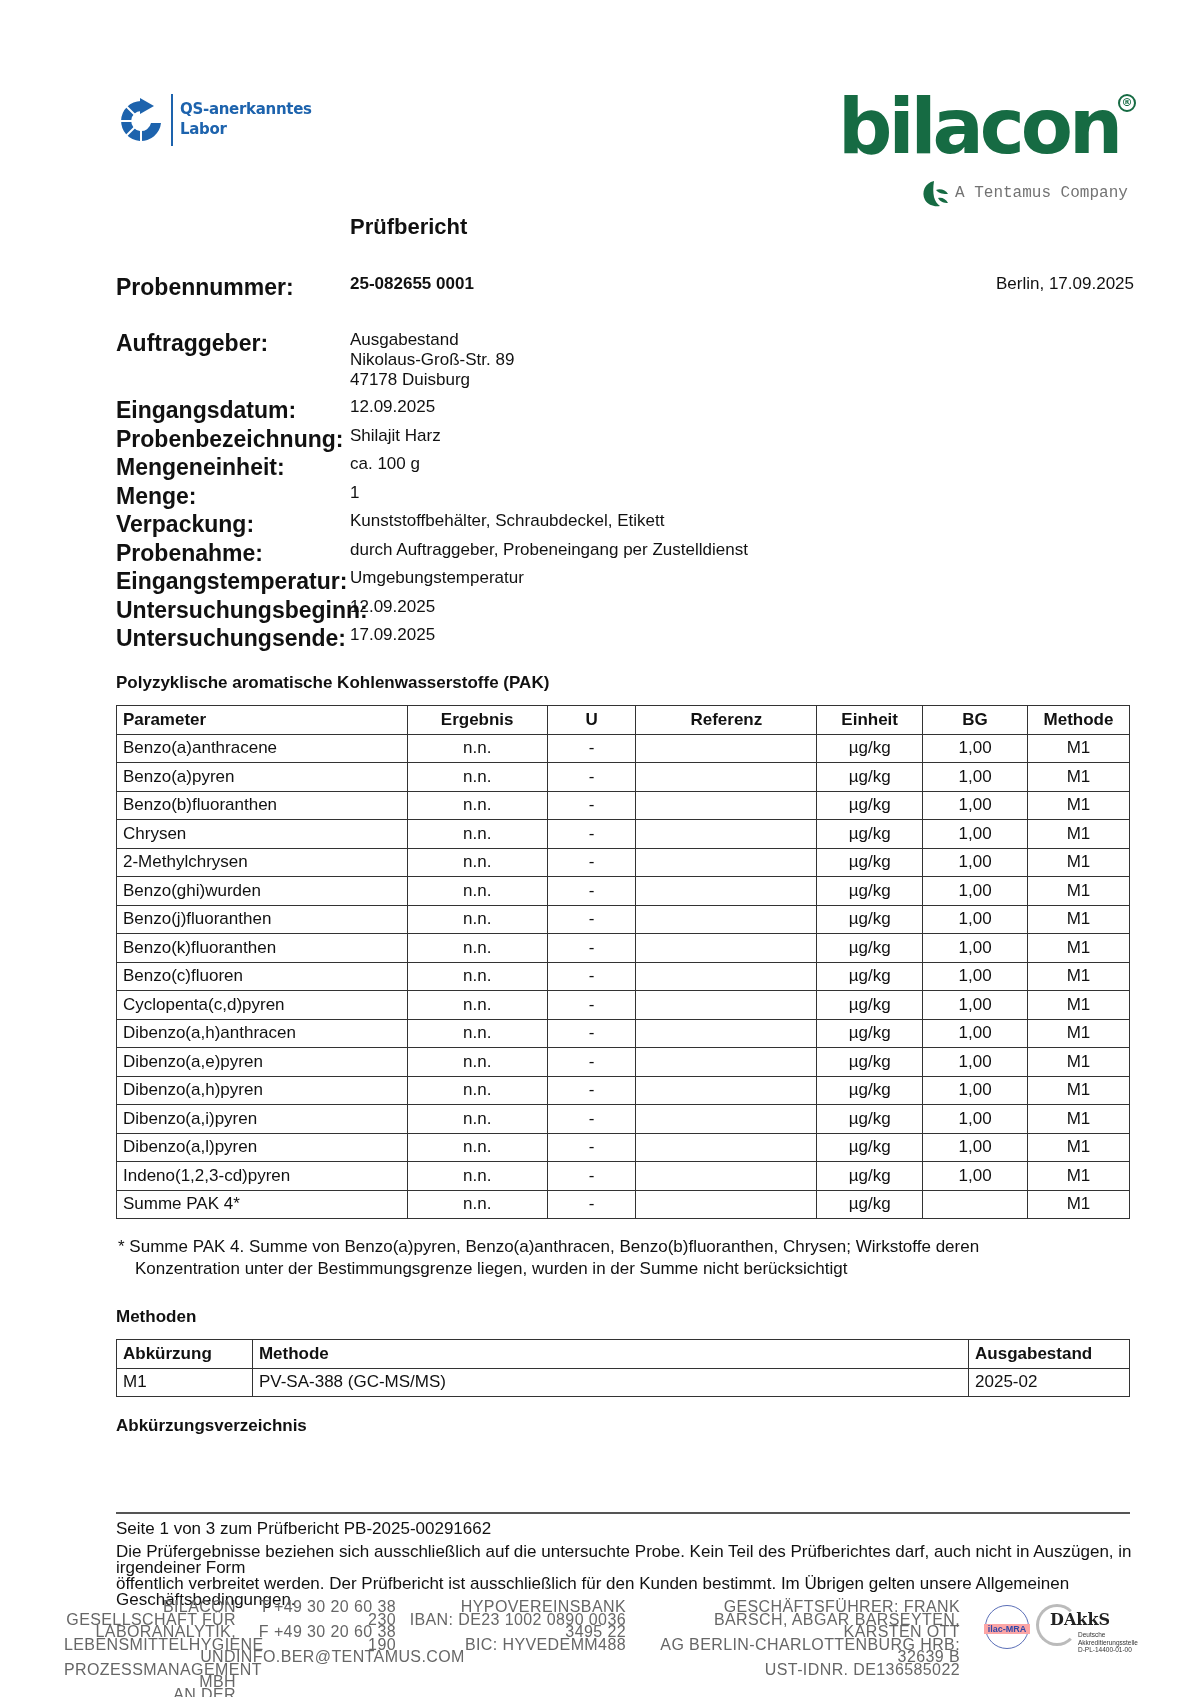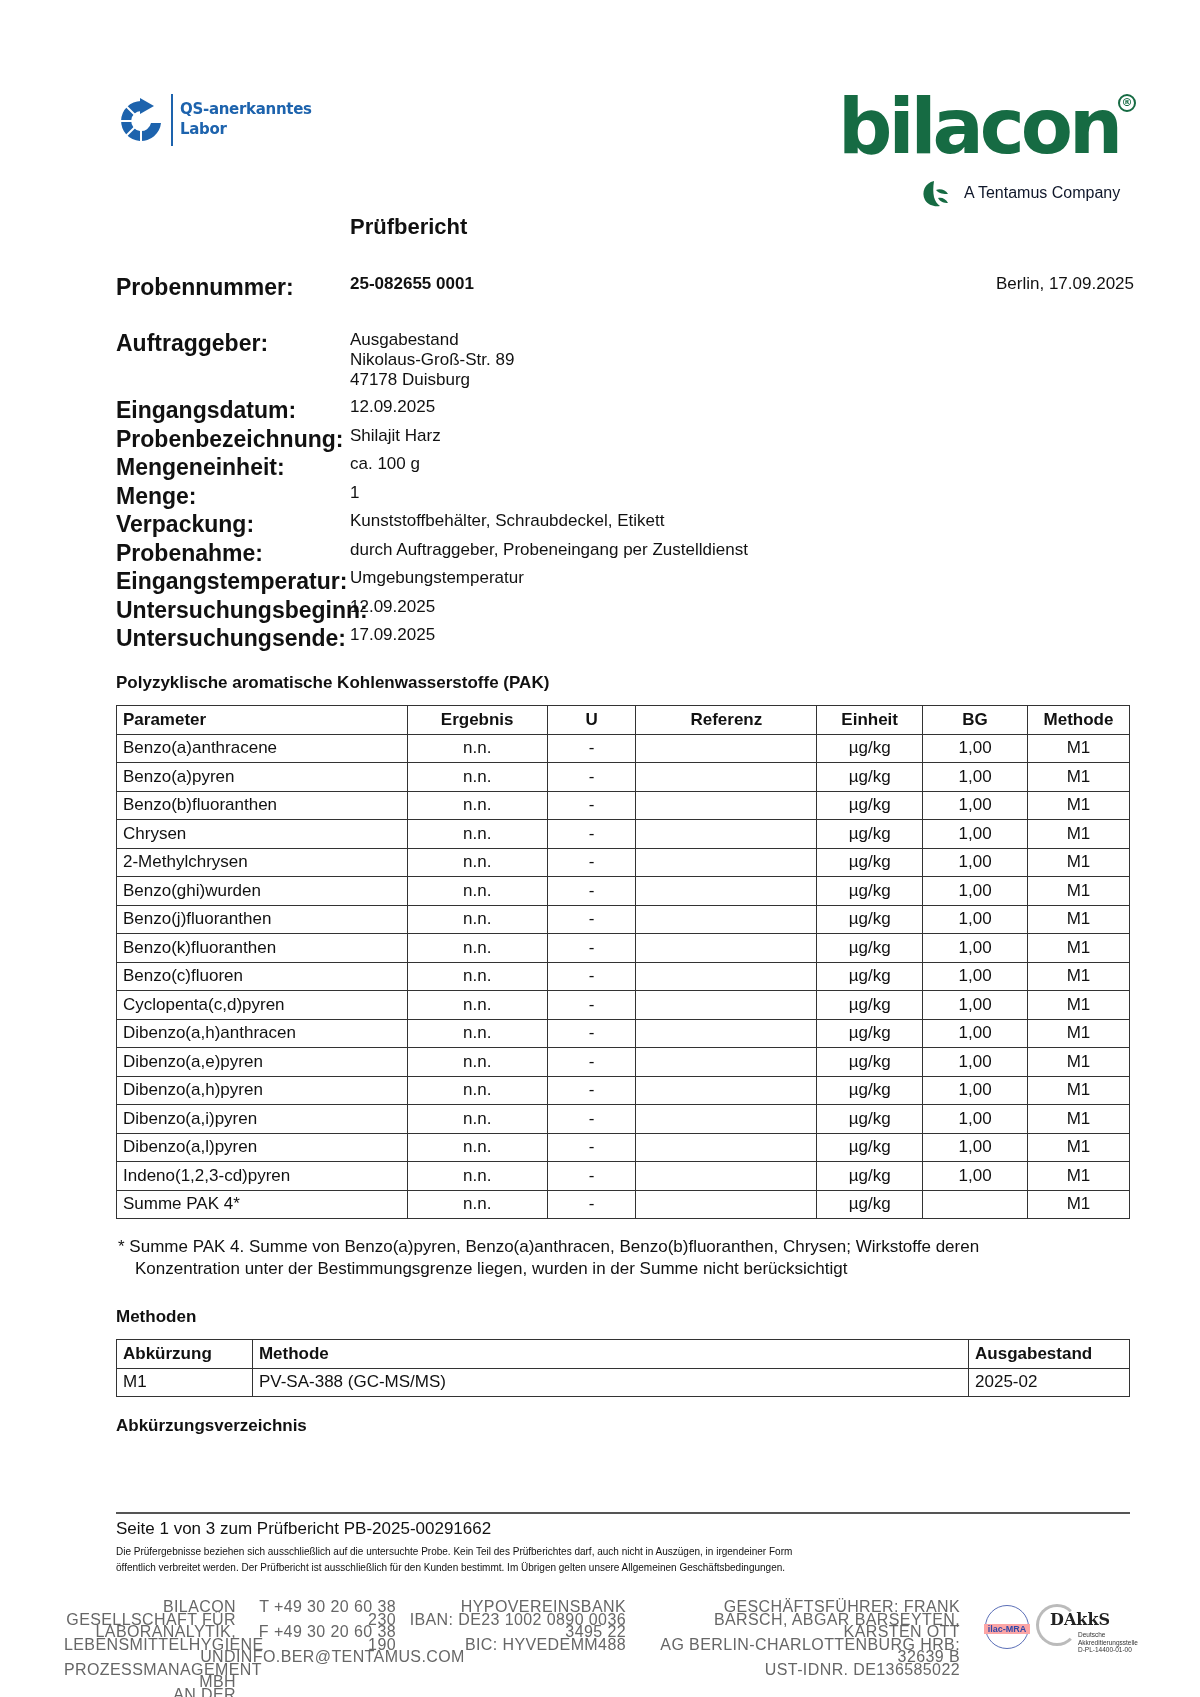--- a/index.html
+++ b/index.html
@@ -11,21 +11,21 @@
     .qs-logo { left: 116px; top: 94px; width: 200px; height: 56px; }
     .qs-logo svg { position: absolute; left: 0; top: 2px; }
     .qs-divider { position: absolute; left: 55px; top: 0; width: 2px; height: 52px; background: #1d63ad; }
     .qs-text { position: absolute; left: 64px; top: 5px; font-family: "DejaVu Sans", sans-serif; font-weight: bold; font-size: 15px; line-height: 20px; color: #1d63ad; letter-spacing: -0.3px; }
 
     
     .bilacon { left: 838px; top: 82px; font-family: "DejaVu Sans", sans-serif; font-weight: bold; font-size: 76px; letter-spacing: -4px; color: #166b43; line-height: 90px; }
     .bilacon-reg { left: 1118px; top: 94px; width: 18px; height: 18px; border: 2px solid #166b43; border-radius: 50%; font-size: 11px; font-weight: bold; color: #166b43; text-align: center; line-height: 14px; font-family: "DejaVu Sans", sans-serif; }
     .tentamus { left: 920px; top: 180px; height: 30px; }
     .tentamus svg { position: absolute; left: 0; top: 0; }
-    .tentamus-text { position: absolute; left: 44px; top: 4px; white-space: nowrap; font-family: Liberation Sans, sans-serif; font-size: 16px; color: #0f172a; }
+    .tentamus-text { position: absolute; left: 35px; top: 4px; white-space: nowrap; font-family: Liberation Mono, monospace; font-size: 16px; color: #737373; }
 
     .title { left: 350px; top: 214px; font-size: 22px; font-weight: bold; }
 
     .info-label { left: 116px; font-size: 23px; font-weight: bold; }
     .info-value { left: 350px; font-size: 17px; }
     .date-right { right: 66px; top: 274px; font-size: 17px; }
 
     .section-title { left: 116px; font-size: 17px; font-weight: bold; }
 
     table.grid { position: absolute; border-collapse: collapse; font-size: 17px; }
@@ -35,21 +35,21 @@
     .l { text-align: left; }
 
     .pak-table { left: 116px; top: 705px; width: 1014px; }
     .meth-table { left: 116px; top: 1339px; width: 1014px; }
 
     .footnote { left: 118px; top: 1236px; font-size: 17px; line-height: 22px; width: 1020px; }
     .footnote .indent { padding-left: 17px; display: block; }
 
     .footer-rule { left: 116px; top: 1512px; width: 1014px; height: 1.5px; background: #555; }
     .page-info { left: 116px; top: 1519px; font-size: 17px; }
-    .disclaimer { left: 116px; top: 1544px; font-size: 10px; line-height: 16px; width: 1020px; }
+    .disclaimer { left: 116px; top: 1544px; font-size: 17px; line-height: 16px; width: 1020px; }
 
     .company { top: 1601px; font-size: 16px; line-height: 12.5px; color: #666; text-align: right; letter-spacing: 0.4px; }
     .cert-ilac { left: 985px; top: 1605px; width: 44px; height: 44px; border-radius: 50%; border: 1.5px solid #5b6fb7; }
     .cert-ilac span { position: absolute; left: -2px; top: 18px; width: 46px; text-align: center; font-size: 9px; font-weight: bold; color: #2f47a8; background: #fca5a5; }
     .cert-dakks { left: 1036px; top: 1602px; width: 120px; height: 56px; }
     .dakks-arc { position: absolute; left: 0; top: 2px; width: 42px; height: 42px; border-radius: 50%; border: 3px solid #bbb; border-right-color: transparent; }
     .dakks-name { position: absolute; left: 14px; top: 8px; font-family: "DejaVu Serif", serif; font-weight: bold; font-size: 16px; color: #222; }
     .dakks-sub { position: absolute; left: 42px; top: 29px; font-size: 6.5px; line-height: 7.5px; color: #333; white-space: nowrap; }
   </style>
 </head>

